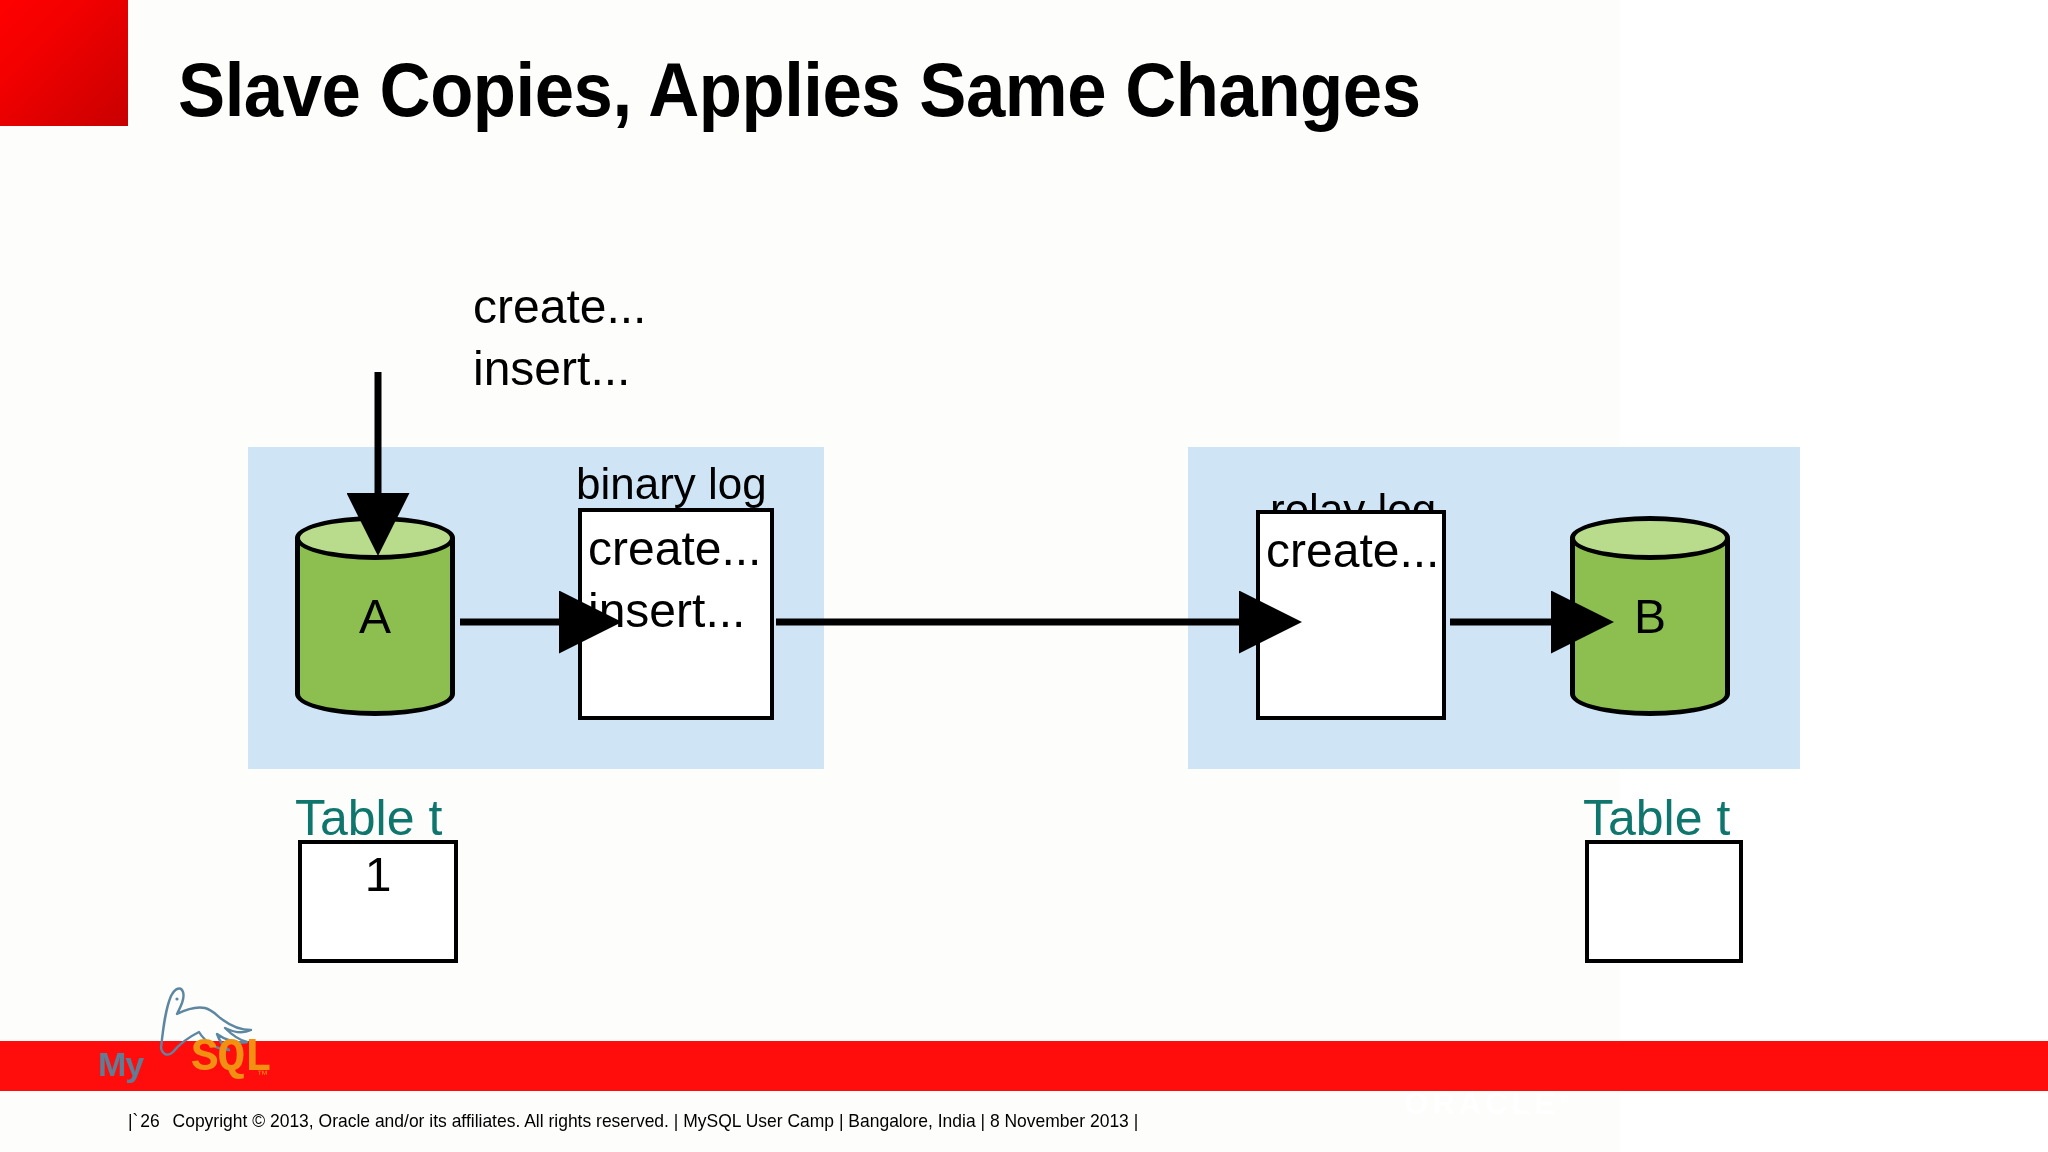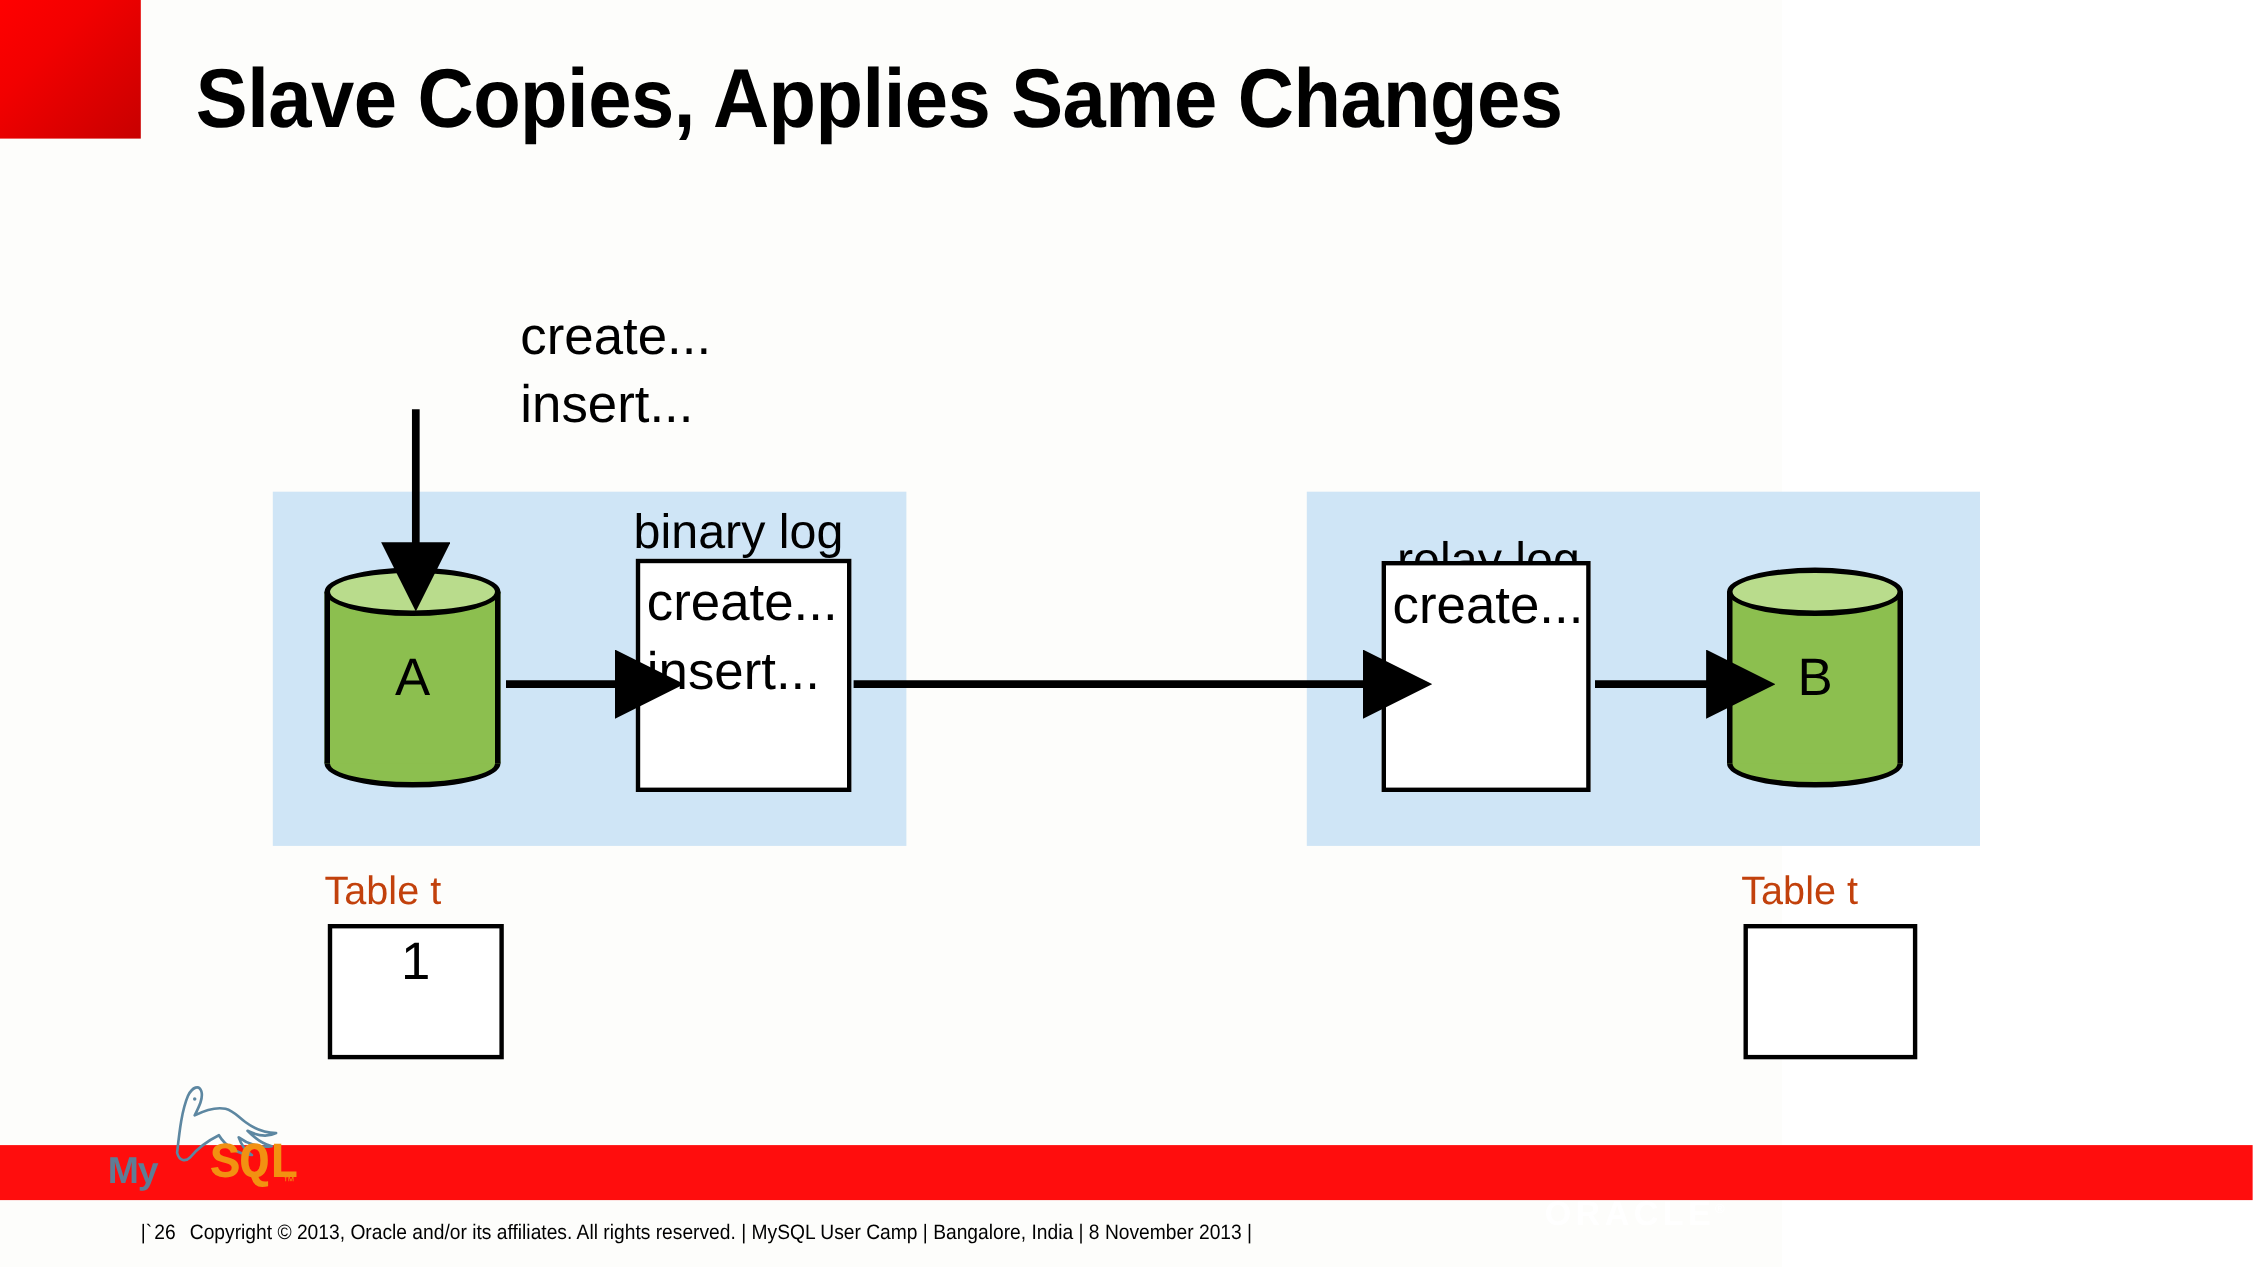--- a/index.html
+++ b/index.html
@@ -87,21 +87,21 @@
   .binlog-label{left:576px;top:459px;}
   .binlog-box{left:578px;top:508px;width:196px;height:212px;}
 
   .relaylog-label{left:1270px;top:461px;margin-top:24px;}
   .relaylog-box{left:1256px;top:510px;width:190px;height:210px;}
 
   
   #arrows{position:absolute;left:0;top:0;width:2048px;height:1010px;pointer-events:none;}
 
   
-  .table-label{position:absolute;font-size:36px;color:#c2410c;white-space:nowrap;text-align:center;}
+  .table-label{position:absolute;font-size:50px;color:#0f766e;white-space:nowrap;text-align:center;}
   .table-box{
     position:absolute;background:#fff;border:4px solid #000;box-sizing:border-box;
     display:flex;align-items:flex-start;justify-content:center;
   }
   .table-box span{font-size:48px;line-height:54px;color:#000;padding-top:4px;}
   .tbl-left-label{left:295px;top:789px;}
   .tbl-left-box{left:298px;top:840px;width:160px;height:123px;}
   .tbl-right-label{left:1583px;top:789px;}
   .tbl-right-box{left:1585px;top:840px;width:158px;height:123px;}
 

